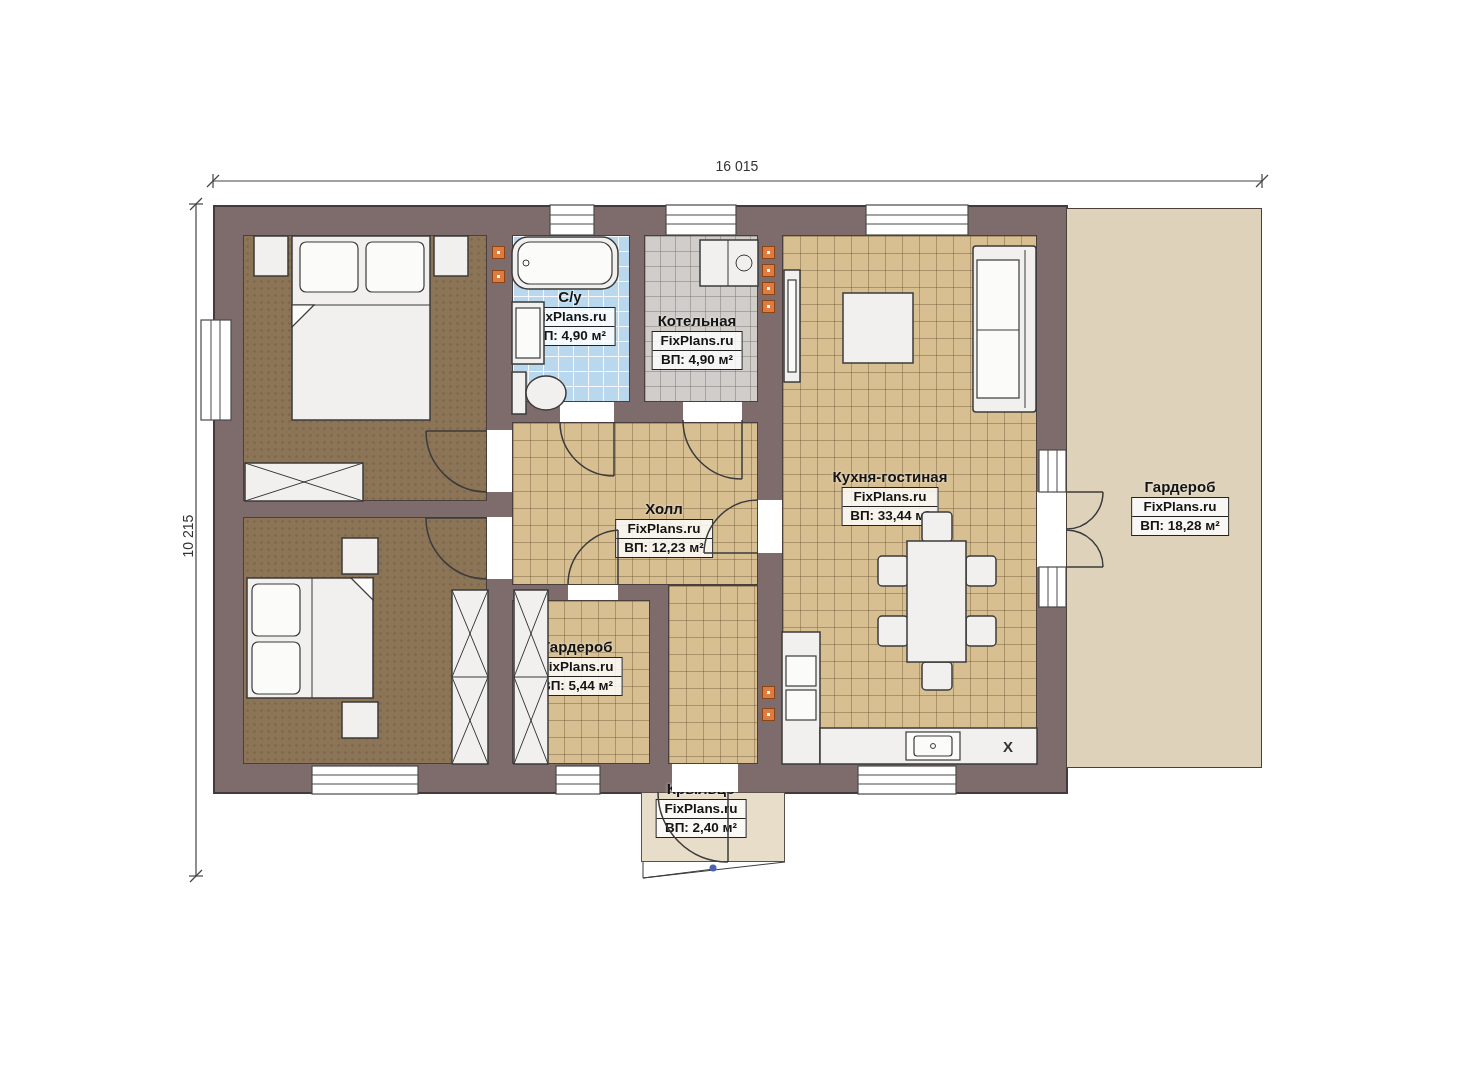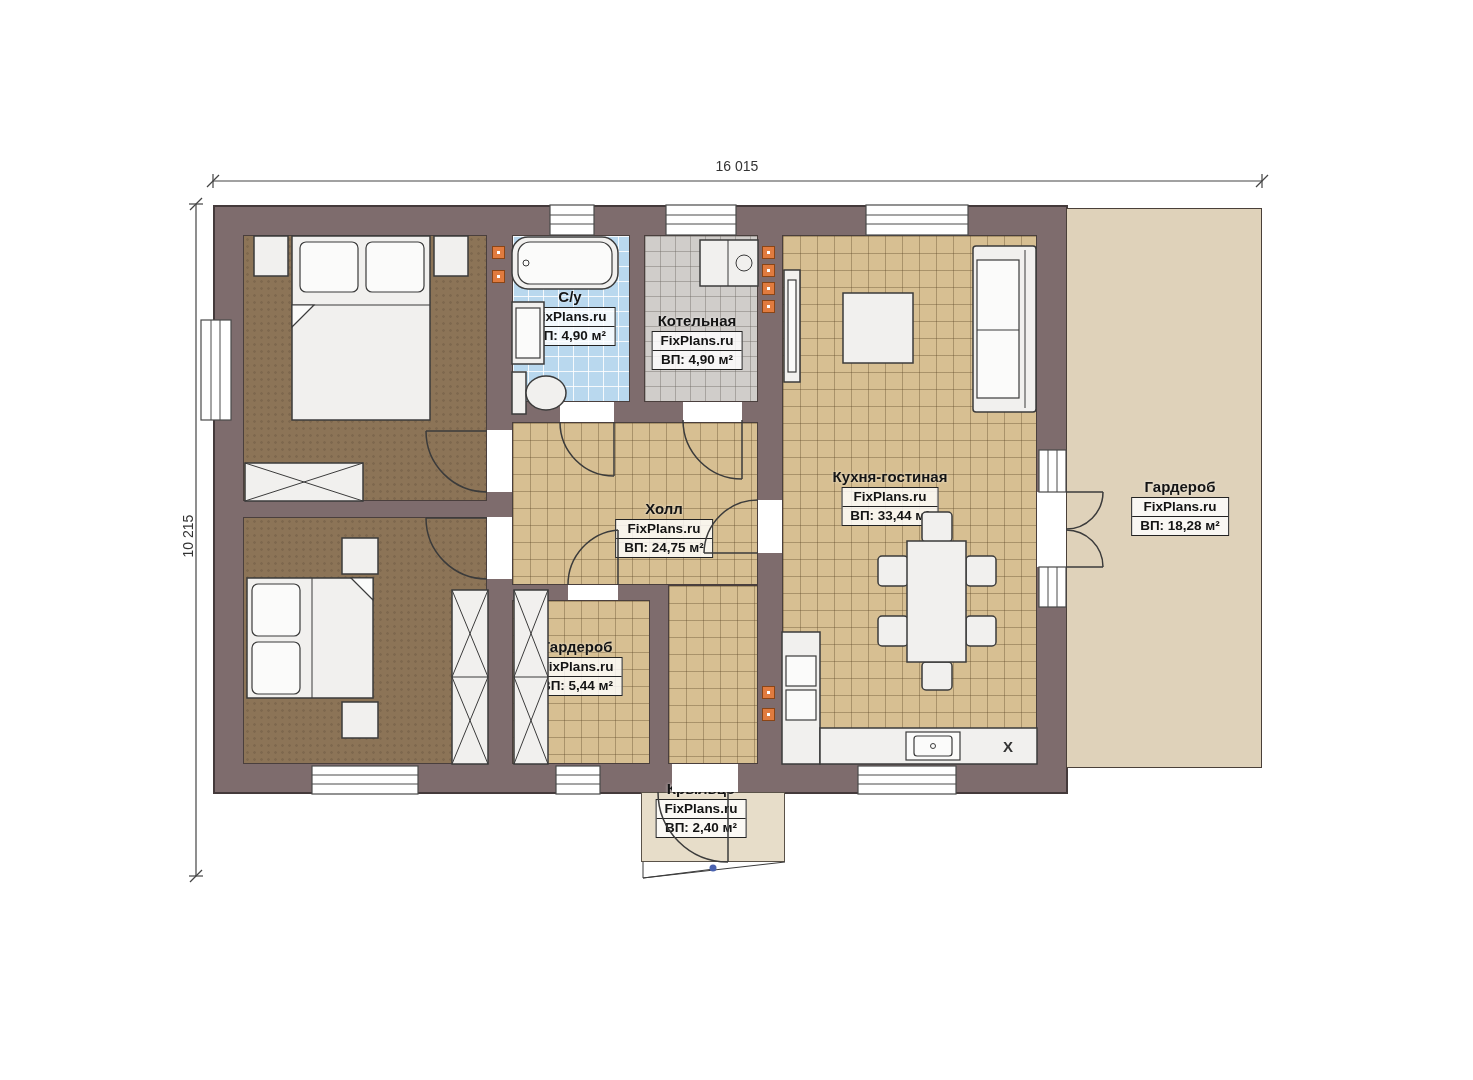--- a/index.html
+++ b/index.html
@@ -144,21 +144,21 @@
     <div class="room-name">Гардероб</div>
     <div class="room-box">
       <div class="room-brand">FixPlans.ru</div>
       <div class="room-area">ВП: 18,28 м²</div>
     </div>
   </div>
   <div class="room-label" style="left:664px; top:500px;">
     <div class="room-name">Холл</div>
     <div class="room-box">
       <div class="room-brand">FixPlans.ru</div>
-      <div class="room-area">ВП: 24,75 м²</div>
+      <div class="room-area">ВП: 12,23 м²</div>
     </div>
   </div>
   <div class="room-label" style="left:322px; top:600px;">
     <div class="room-name">Спальня</div>
     <div class="room-box">
       <div class="room-brand">FixPlans.ru</div>
       <div class="room-area">ВП: 14,95 м²</div>
     </div>
   </div>
   <div class="room-label" style="left:577px; top:638px;">

